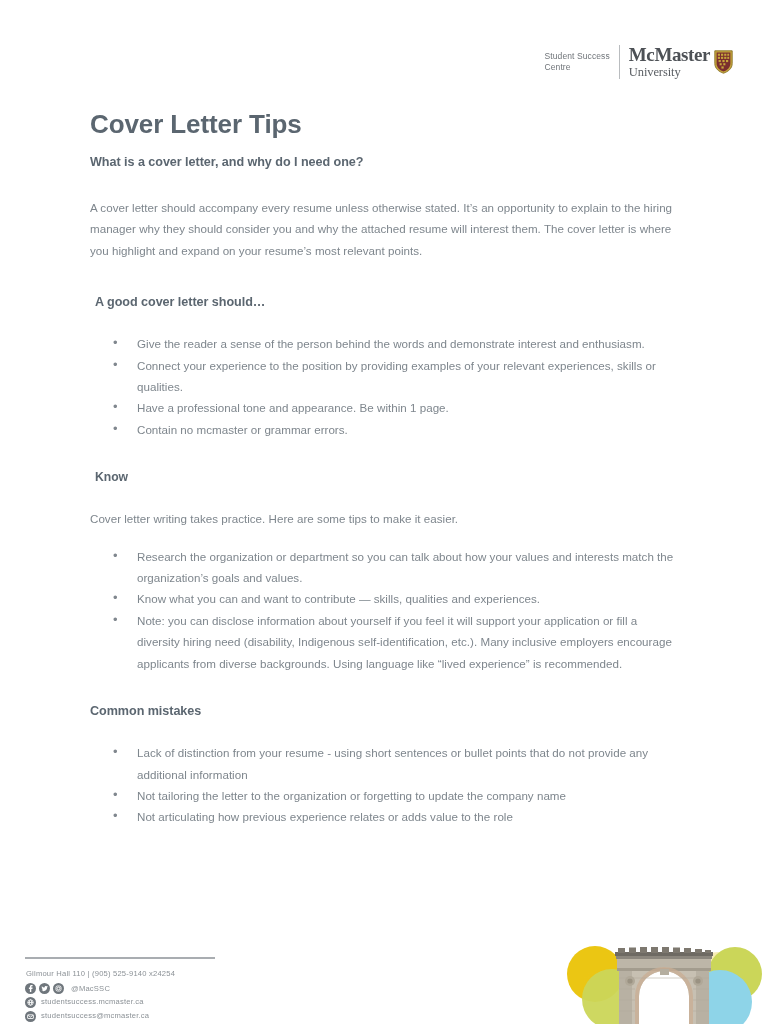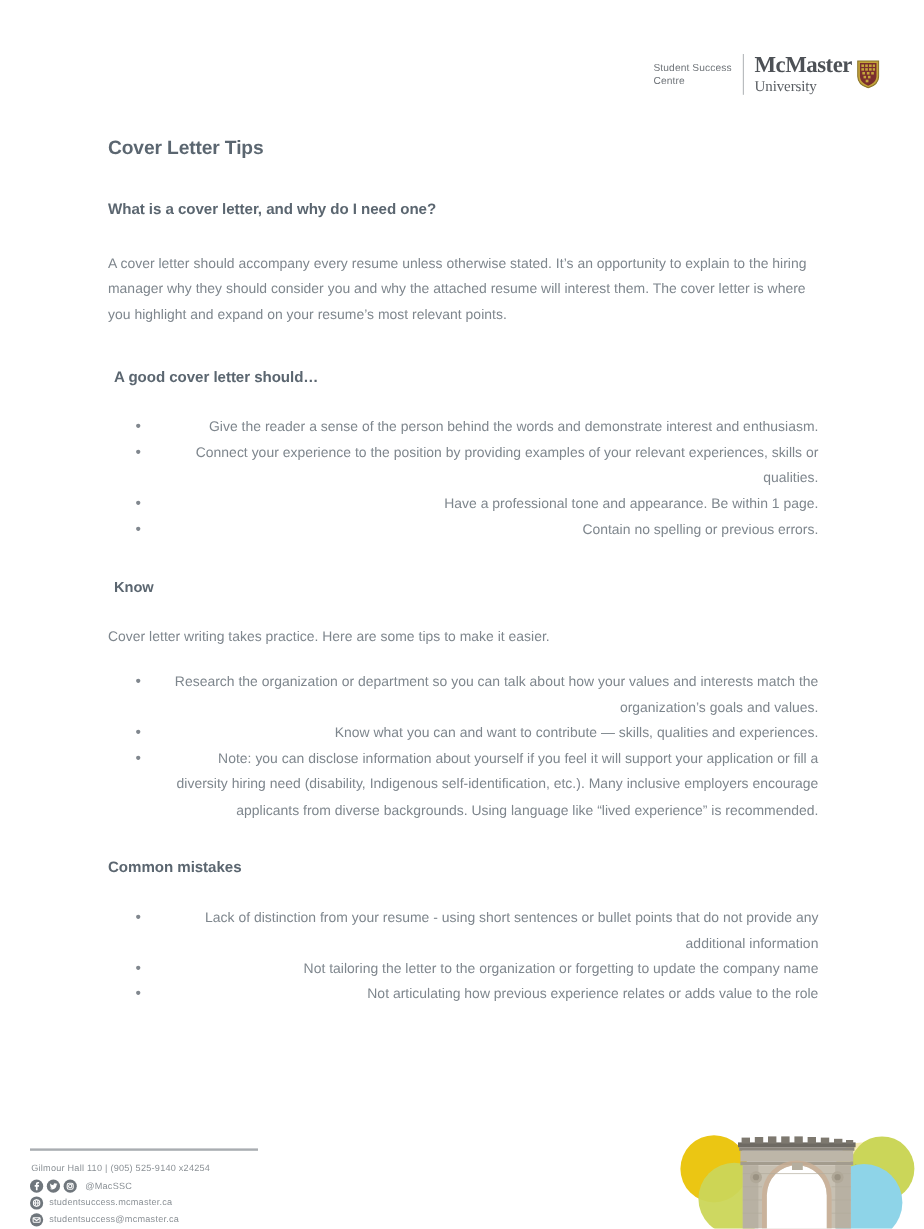--- a/index.html
+++ b/index.html
@@ -80,24 +80,24 @@
 
   
   .doc {
     position: absolute;
     left: 90px;
     top: 112px;
     width: 592px;
   }
   .doc-title {
     color: #5b6670;
-    font-size: 16px;
+    font-size: 26px;
     font-weight: 700;
     letter-spacing: -0.1px;
-    margin: 0 0 30px 0;
+    margin: 0 0 18px 0;
     line-height: 24px;
   }
   .h2 {
     color: #5b6670;
     font-size: 12.6px;
     font-weight: 700;
     letter-spacing: -0.05px;
     margin: 0;
     line-height: 17px;
   }
@@ -112,21 +112,20 @@
     letter-spacing: 0.02px;
   }
 
   ul.bullets {
     list-style: none;
     margin: 0;
     padding: 0;
     color: #7e868d;
     font-size: 11.6px;
     line-height: 21.4px;
-    text-align: right;
   }
   ul.bullets > li {
     position: relative;
     padding-left: 47px;
     margin: 0;
     letter-spacing: 0.02px;
   }
   ul.bullets > li::before {
     content: "\2022";
     position: absolute;
@@ -267,21 +266,21 @@
 
     <div class="sp-33"></div>
 
     <div class="sec">
       <div class="h2 indented">A good cover letter should…</div>
       <div class="sp-22"></div>
       <ul class="bullets">
         <li>Give the reader a sense of the person behind the words and demonstrate interest and enthusiasm.</li>
         <li>Connect your experience to the position by providing examples of your relevant experiences, skills or qualities.</li>
         <li>Have a professional tone and appearance. Be within 1 page.</li>
-        <li>Contain no spelling or previous errors.</li>
+        <li>Contain no mcmaster or grammar errors.</li>
       </ul>
     </div>
 
     <div class="sp-29"></div>
 
     <div class="sec">
       <div class="h2 plain indented">Know</div>
       <div class="sp-22"></div>
       <p class="body">Cover letter writing takes practice. Here are some tips to make it easier.</p>
       <div class="sp-16"></div>

